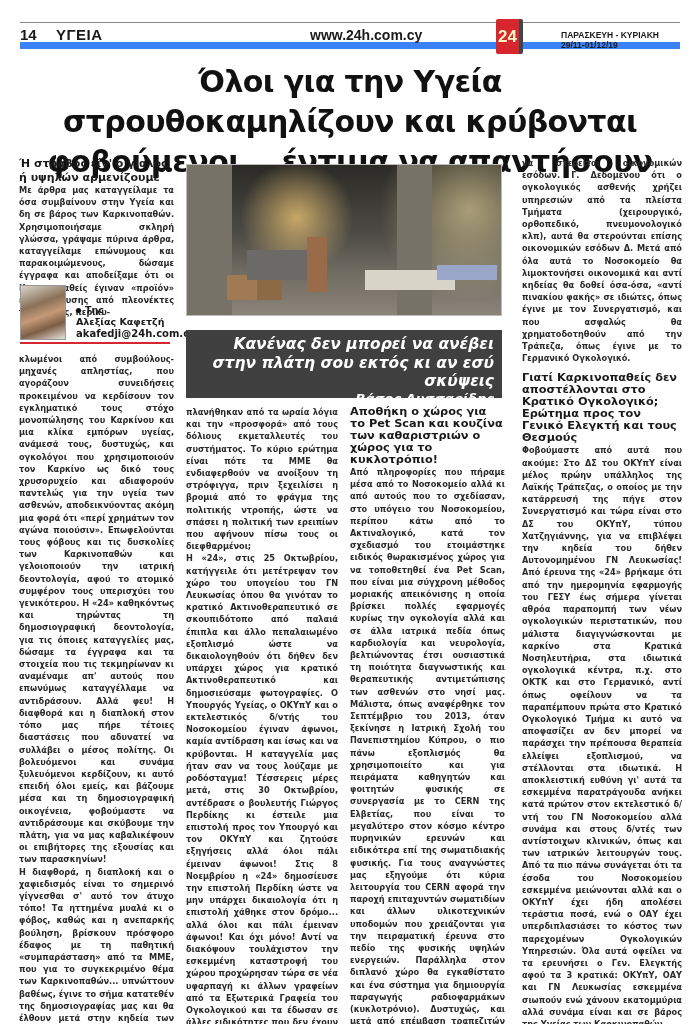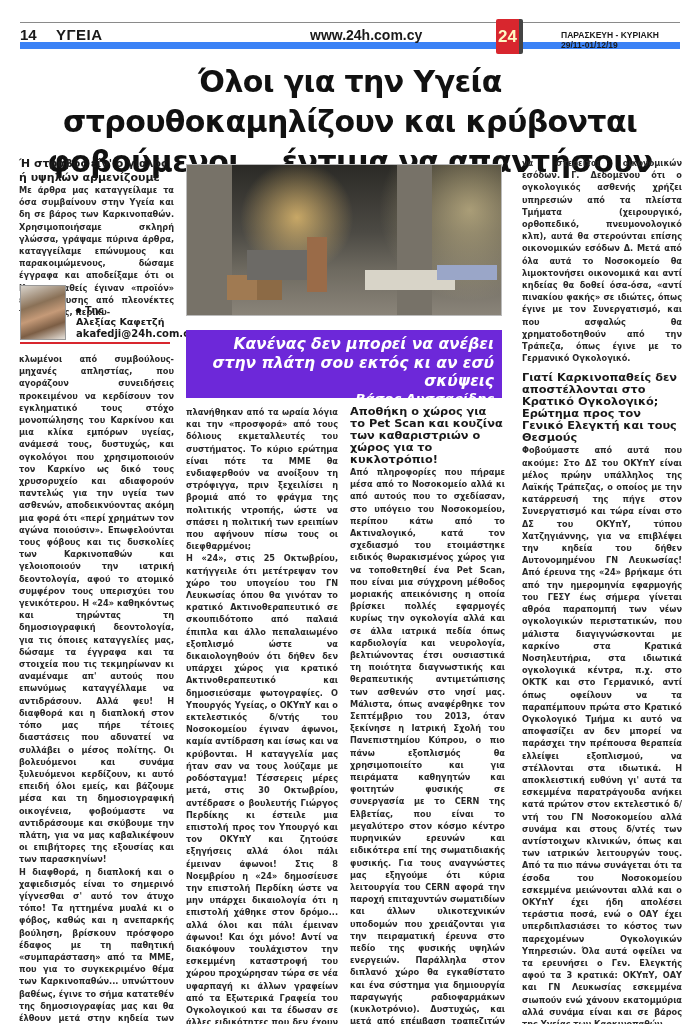--- a/index.html
+++ b/index.html
@@ -37,21 +37,21 @@
   .c1 { left: 19px; top: 353px; width: 155px; }
   .photo { position: absolute; left: 186px; top: 164px; width: 316px; height: 152px;
     background:
       radial-gradient(circle at 35% 35%, rgba(255,210,120,.7) 0, rgba(255,210,120,0) 25%),
       radial-gradient(circle at 90% 30%, rgba(240,220,160,.6) 0, rgba(240,220,160,0) 30%),
       linear-gradient(180deg,#2b2a26 0%,#4c4a44 45%,#6e6a60 70%,#8a8479 100%);
     border: 1px solid #bbb; overflow: hidden; }
   .photo .pillar { position:absolute; top:0; bottom:0; background:#777268; }
   .photo .box { position:absolute; background:#a07a52; }
   .photo .bed { position:absolute; background:#d8d4c8; }
-  .quote-box { position: absolute; left: 186px; top: 330px; width: 316px; height: 68px; background: #6d28d9; color: #fff; padding: 5px 8px; text-align: right; }
+  .quote-box { position: absolute; left: 186px; top: 330px; width: 316px; height: 68px; background: #404040; color: #fff; padding: 5px 8px; text-align: right; }
   .quote-text { font-style: italic; font-weight: bold; font-size: 15.5px; line-height: 18.5px; }
   .quote-author { font-style: italic; font-weight: bold; font-size: 13px; line-height: 15px; }
 
   .c2 { left: 186px; top: 406px; width: 152px; }
   .c3 { left: 350px; top: 406px; width: 155px; }
   .c4 { left: 522px; top: 157px; width: 160px; }
 </style>
 </head>
 <body>
 

